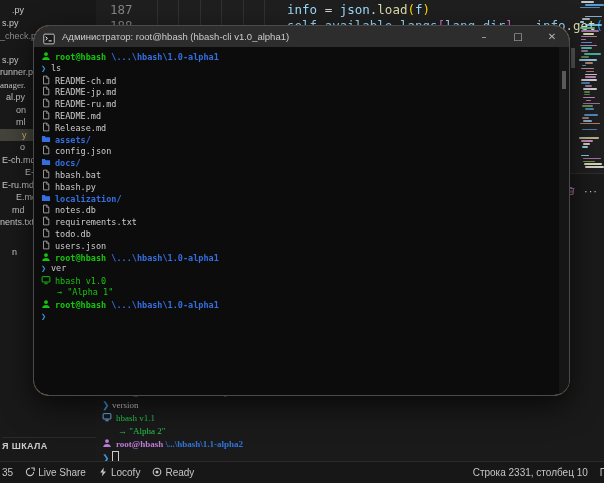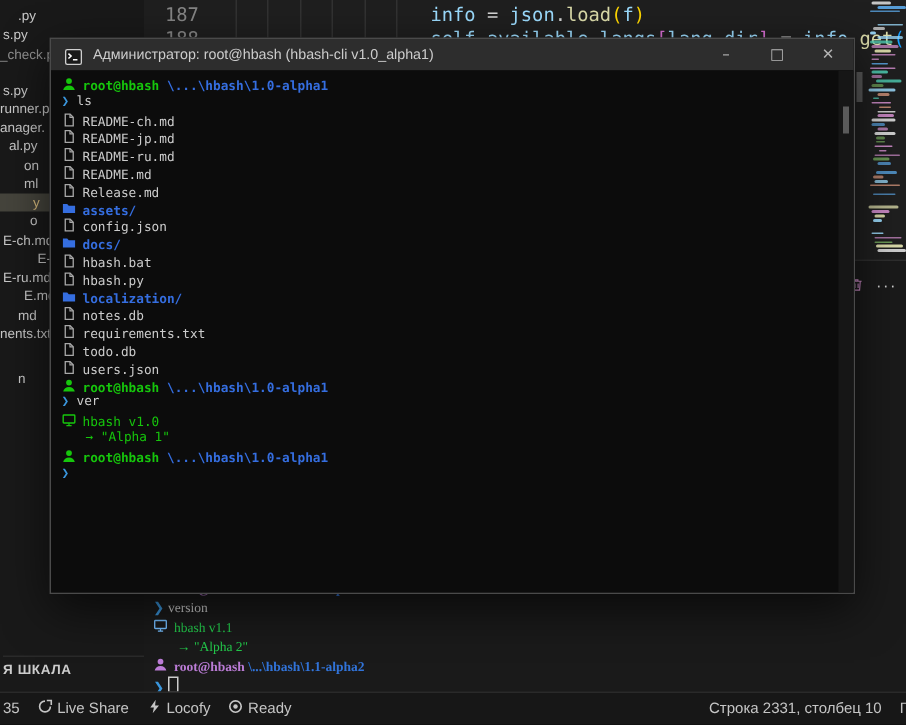--- a/index.html
+++ b/index.html
@@ -39,21 +39,21 @@
   .seg-b{font-weight:bold;}
   .cursor{display:inline-block;width:5px;height:9px;border:1px solid #cccccc;vertical-align:-1px;}
   
   .statusbar{position:absolute;left:0;bottom:0;width:604px;height:21px;background:#171717;
     border-top:1px solid #2a2a2a;z-index:2;color:#c5c5c5;font-size:10px;}
   .sb-left{position:absolute;left:2px;top:0;height:21px;display:flex;align-items:center;gap:12px;}
   .sb-right{position:absolute;right:-3px;top:0;height:21px;display:flex;align-items:center;gap:12px;}
   .sb-item{display:flex;align-items:center;gap:3px;white-space:nowrap;}
   
   .conwin{position:absolute;left:33px;top:25px;width:535px;height:369px;z-index:10;
-    background:#000000;border:1px solid #4a4a4a;border-radius:0;
+    background:#fdba74;border:1px solid #4a4a4a;border-radius:16px;
     box-shadow:0 10px 30px rgba(0,0,0,.65);overflow:hidden;}
   .titlebar{position:absolute;left:0;top:0;width:100%;height:21px;background:#2d2d2d;
     display:flex;align-items:center;}
   .tb-icon{margin-left:9px;width:12px;height:12px;flex:0 0 auto;}
   .tb-title{margin-left:7px;font-size:9.5px;color:#cccccc;white-space:nowrap;overflow:hidden;}
   .tb-controls{position:absolute;right:0;top:0;height:21px;display:flex;}
   .tb-btn{width:34px;height:21px;display:flex;align-items:center;justify-content:center;
     color:#b5b5b5;font-size:10px;font-family:"DejaVu Sans",sans-serif;}
   .con-content{position:absolute;left:0;top:21px;right:0;bottom:0;background:#0c0c0c;
     padding:4px 0 0 7px;}
@@ -67,21 +67,21 @@
 
 <div id="screen">
 
   <div class="sidebar">
     <div id="explorer-items">
         <div class="exp-item" style="top: 4px;"><span style="margin-left: 12px;">.py</span></div>
         <div class="exp-item" style="top: 17px;"><span style="margin-left: 2px;">s.py</span></div>
         <div class="exp-item dim" style="top: 30px;"><span style="margin-left: 0px;">_check.p</span></div>
         <div class="exp-item" style="top: 54px;"><span style="margin-left: 2px;">s.py</span></div>
         <div class="exp-item" style="top: 66px;"><span style="margin-left: 0px;">runner.p</span></div>
-        <div class="exp-item" style="top: 79px;"><span style="margin-left: 0px;">anager.</span></div>
+        <div class="exp-item" style="top: 79px;"><span style="margin-left: 0px; font-family: Liberation Serif, serif;">anager.</span></div>
         <div class="exp-item" style="top: 91px;"><span style="margin-left: 6px;">al.py</span></div>
         <div class="exp-item" style="top: 104px;"><span style="margin-left: 16px;">on</span></div>
         <div class="exp-item" style="top: 116px;"><span style="margin-left: 16px;">ml</span></div>
         <div class="exp-item hl" style="top: 129px;"><span style="margin-left: 22px;">y</span></div>
         <div class="exp-item" style="top: 141px;"><span style="margin-left: 20px;">o</span></div>
         <div class="exp-item" style="top: 154px;"><span style="margin-left: 2px;">E-ch.md</span></div>
         <div class="exp-item" style="top: 166px;"><span style="margin-left: 2px; padding-left: 23px;">E-jp.md</span></div>
         <div class="exp-item" style="top: 179px;"><span style="margin-left: 2px;">E-ru.md</span></div>
         <div class="exp-item" style="top: 191px;"><span style="margin-left: 16px;">E.md</span></div>
         <div class="exp-item" style="top: 204px;"><span style="margin-left: 12px;">md</span></div>

